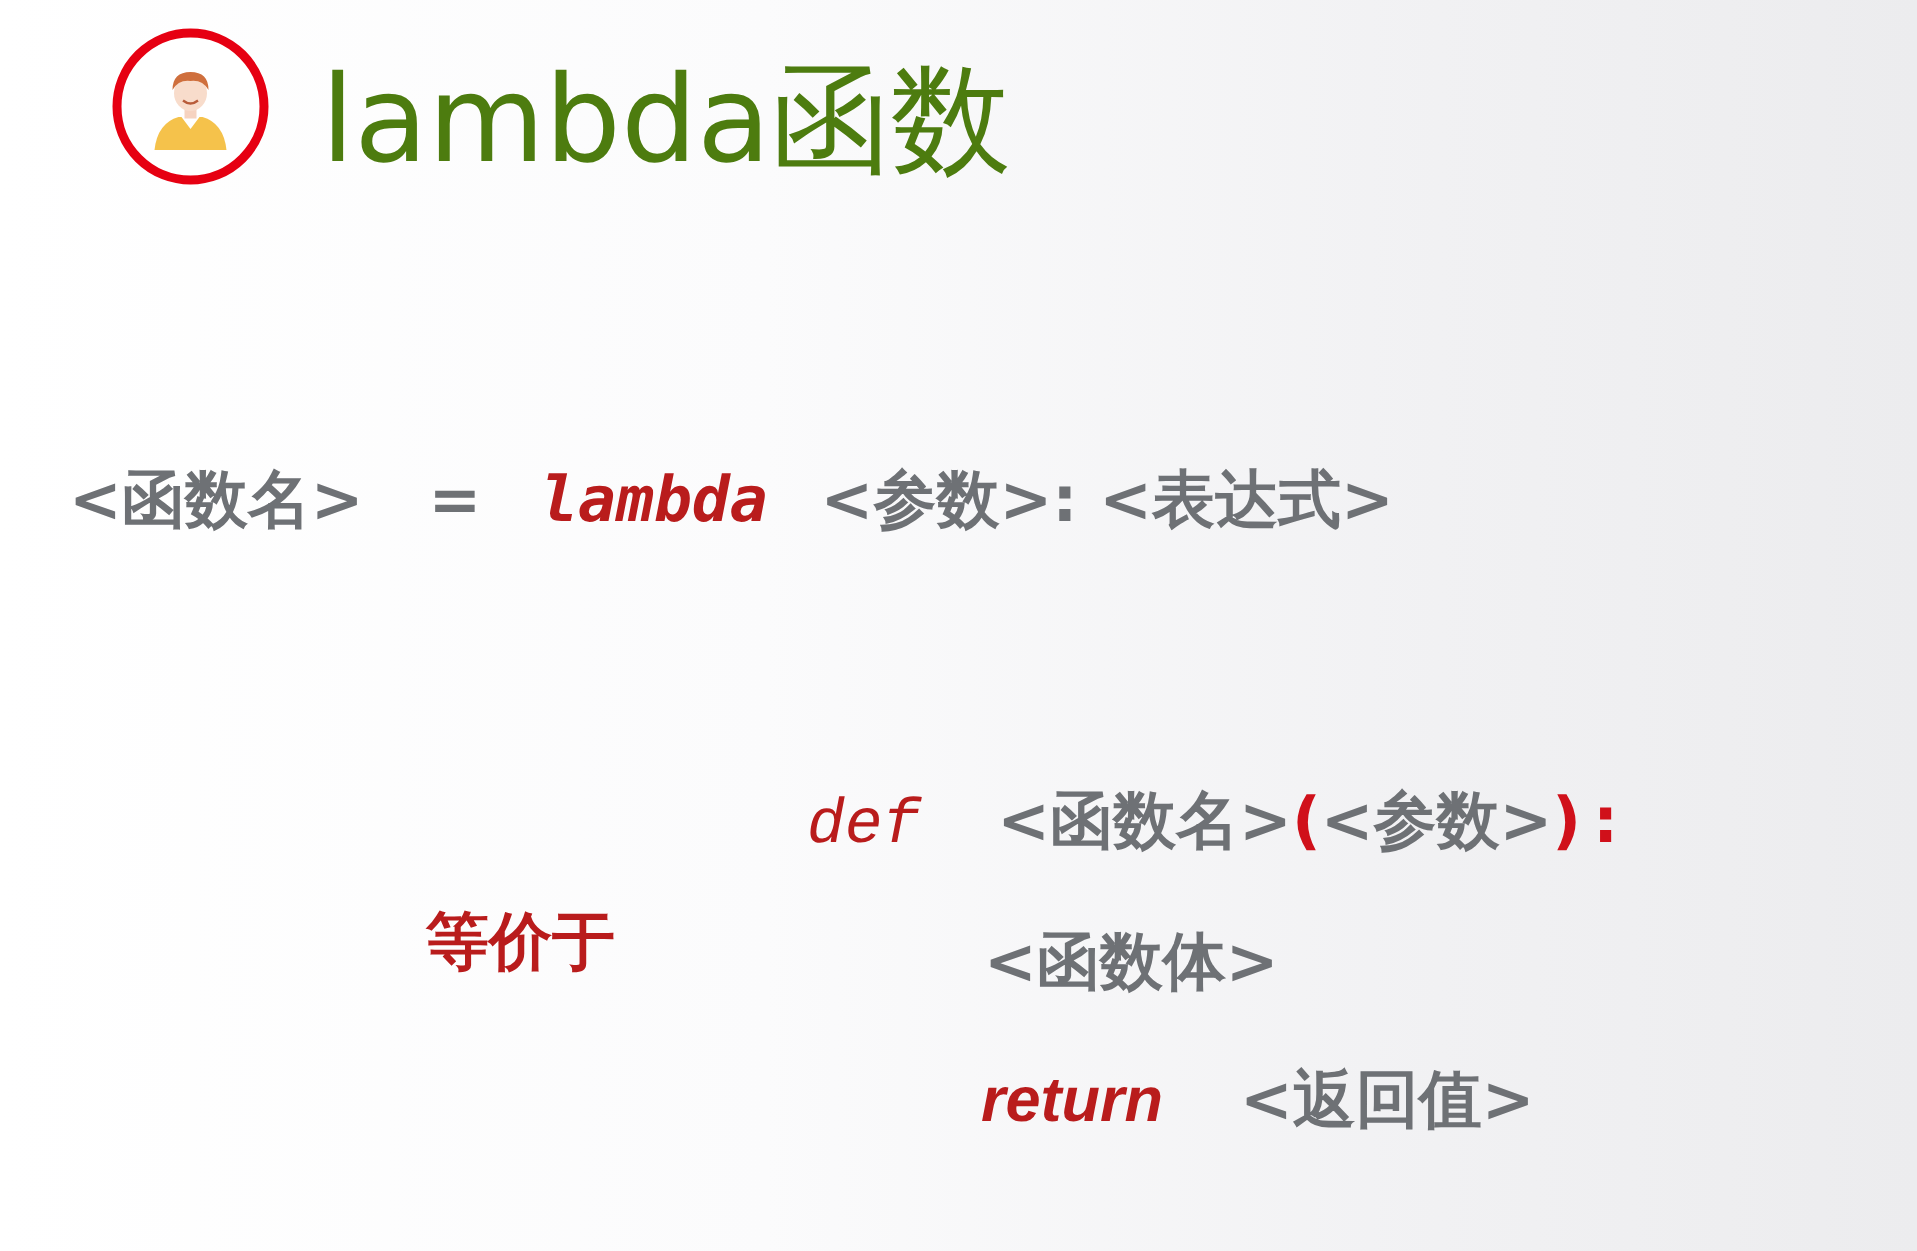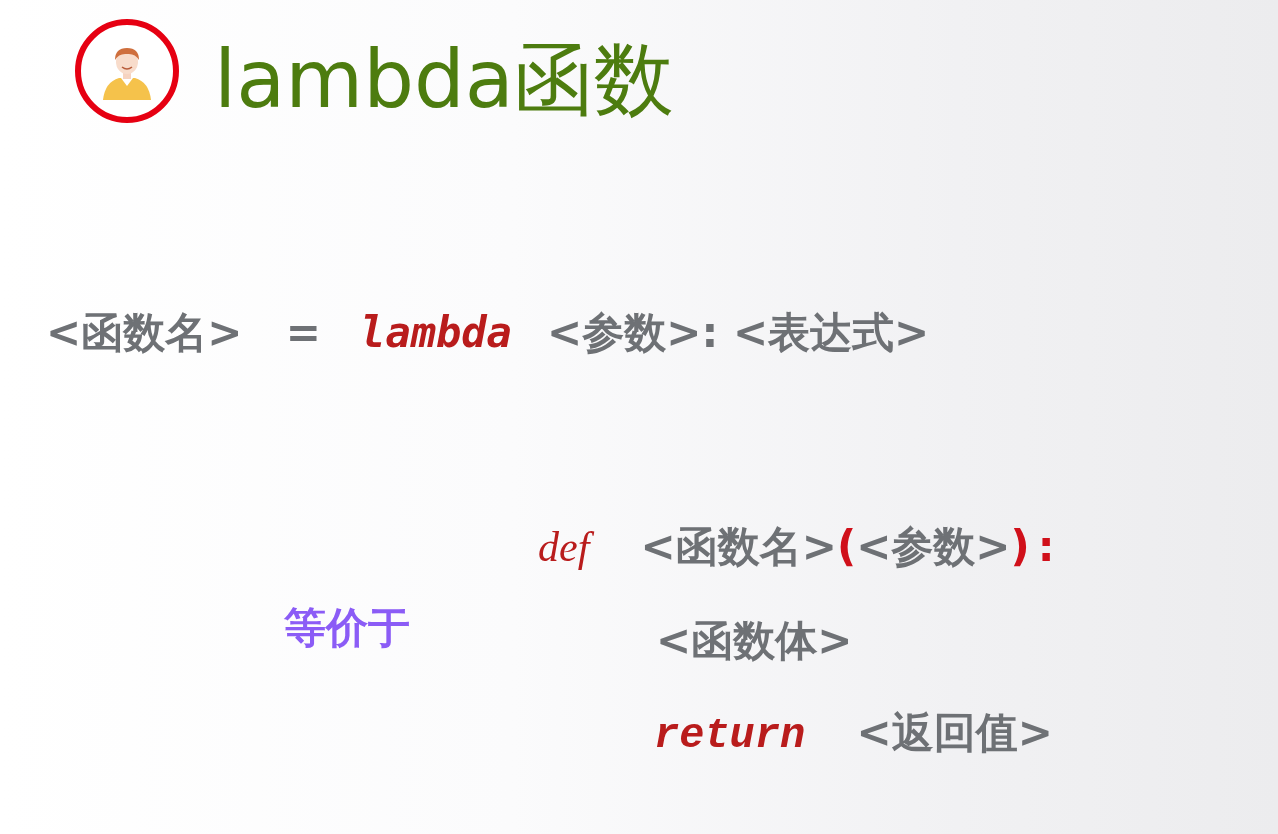--- a/index.html
+++ b/index.html
@@ -16,21 +16,21 @@
       display:flex; align-items:center; justify-content:center; background:#fff;
     }
     .title {
       left:214px; top:30px; font-size:80px; font-weight:normal; color:#4d7c0f;
       font-family:"DejaVu Sans", sans-serif; letter-spacing:0px; line-height:100px;
     }
     .line { font-size:42px; font-weight:bold; color:#6e7175; line-height:50px; }
     .kw { color:#b91c1c; font-style:italic; font-weight:bold; }
     .mono { font-family:"DejaVu Sans Mono", "Liberation Mono", monospace; }
     .red { color:#d0101a; }
-    .magenta { color:#8b5cf6; font-weight:bold; font-size:42px; }
+    .magenta { color:#b91c1c; font-weight:bold; font-size:42px; }
   </style>
 </head>
 <body>
 
 <div class="abs avatar-ring">
   <svg width="60" height="62" viewBox="0 0 60 62">
     <path d="M6 60 Q8 42 22 38 L38 38 Q52 42 54 60 Z" fill="#f5c24b"></path>
     <path d="M24 38 L30 46 L36 38 Z" fill="#ffffff"></path>
     <rect x="26" y="30" width="8" height="9" fill="#f6d3c0"></rect>
     <ellipse cx="30" cy="22" rx="11" ry="12" fill="#f8dccb"></ellipse>
@@ -48,24 +48,24 @@
   <span style="display:inline-block;width:10px"></span>
   <span class="kw mono">lambda</span>
   <span style="display:inline-block;width:6px"></span>
   <span>&lt;参数&gt;:</span>
   <span>&lt;表达式&gt;</span>
 </div>
 
 <div class="abs magenta" style="left:284px; top:600px;">等价于</div>
 
 <div class="abs line" style="left:538px; top:522px;">
-  <span class="kw" style="font-weight:normal;font-family:Liberation Serif, serif;">def</span>
+  <span class="kw" style="font-weight:normal;font-family:Liberation Mono, monospace;">def</span>
   <span style="display:inline-block;width:22px"></span>
   <span>&lt;函数名&gt;</span><span class="red">(</span><span>&lt;参数&gt;</span><span class="red">)</span><span class="red" style="margin-left:8px">:</span>
 </div>
 
 <div class="abs line" style="left:656px; top:616px;text-align:center;">&lt;函数体&gt;</div>
 
 <div class="abs line" style="left:654px; top:708px;">
-  <span class="kw" style="font-family:Liberation Mono, monospace;margin-top:16px;">return</span>
+  <span class="kw" style="font-family:Liberation Sans, sans-serif;margin-top:16px;">return</span>
   <span style="display:inline-block;width:22px"></span>
   <span>&lt;返回值&gt;</span>
 </div>
 
 </body></html>

